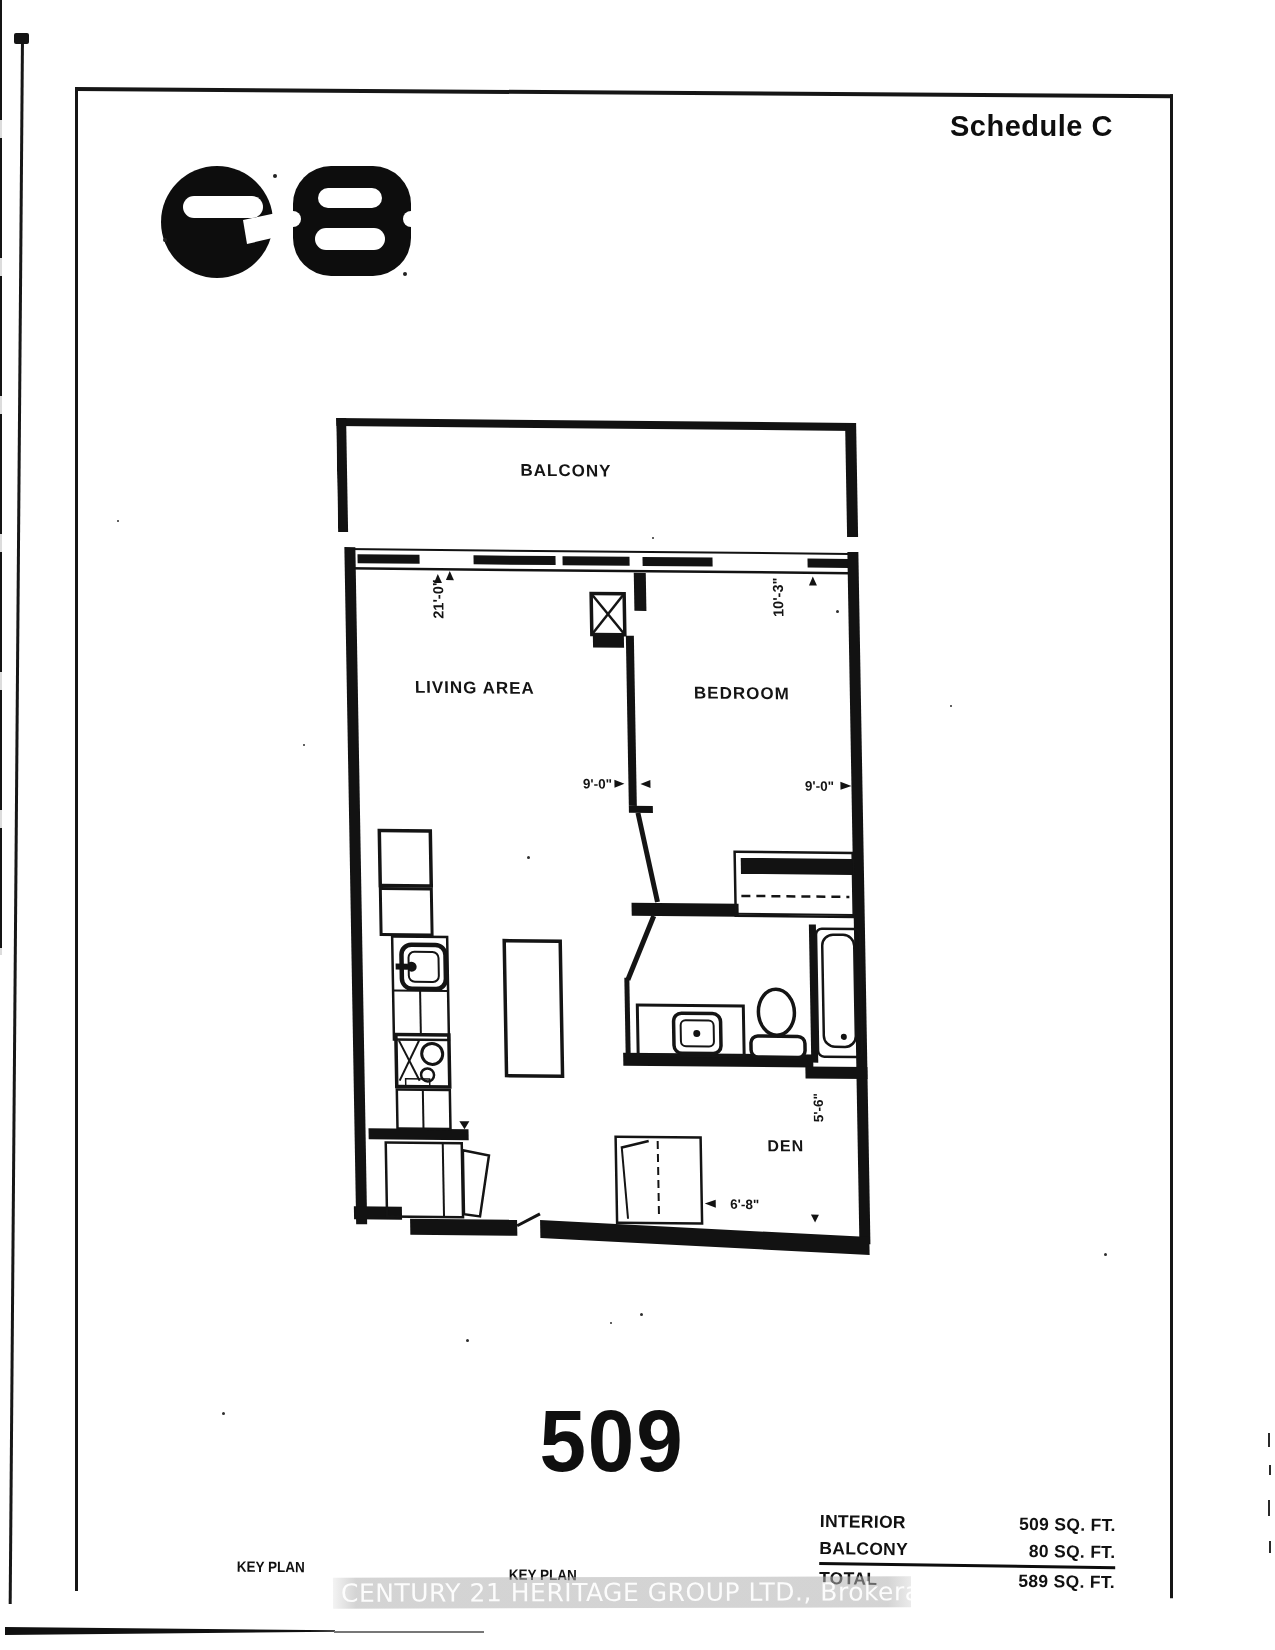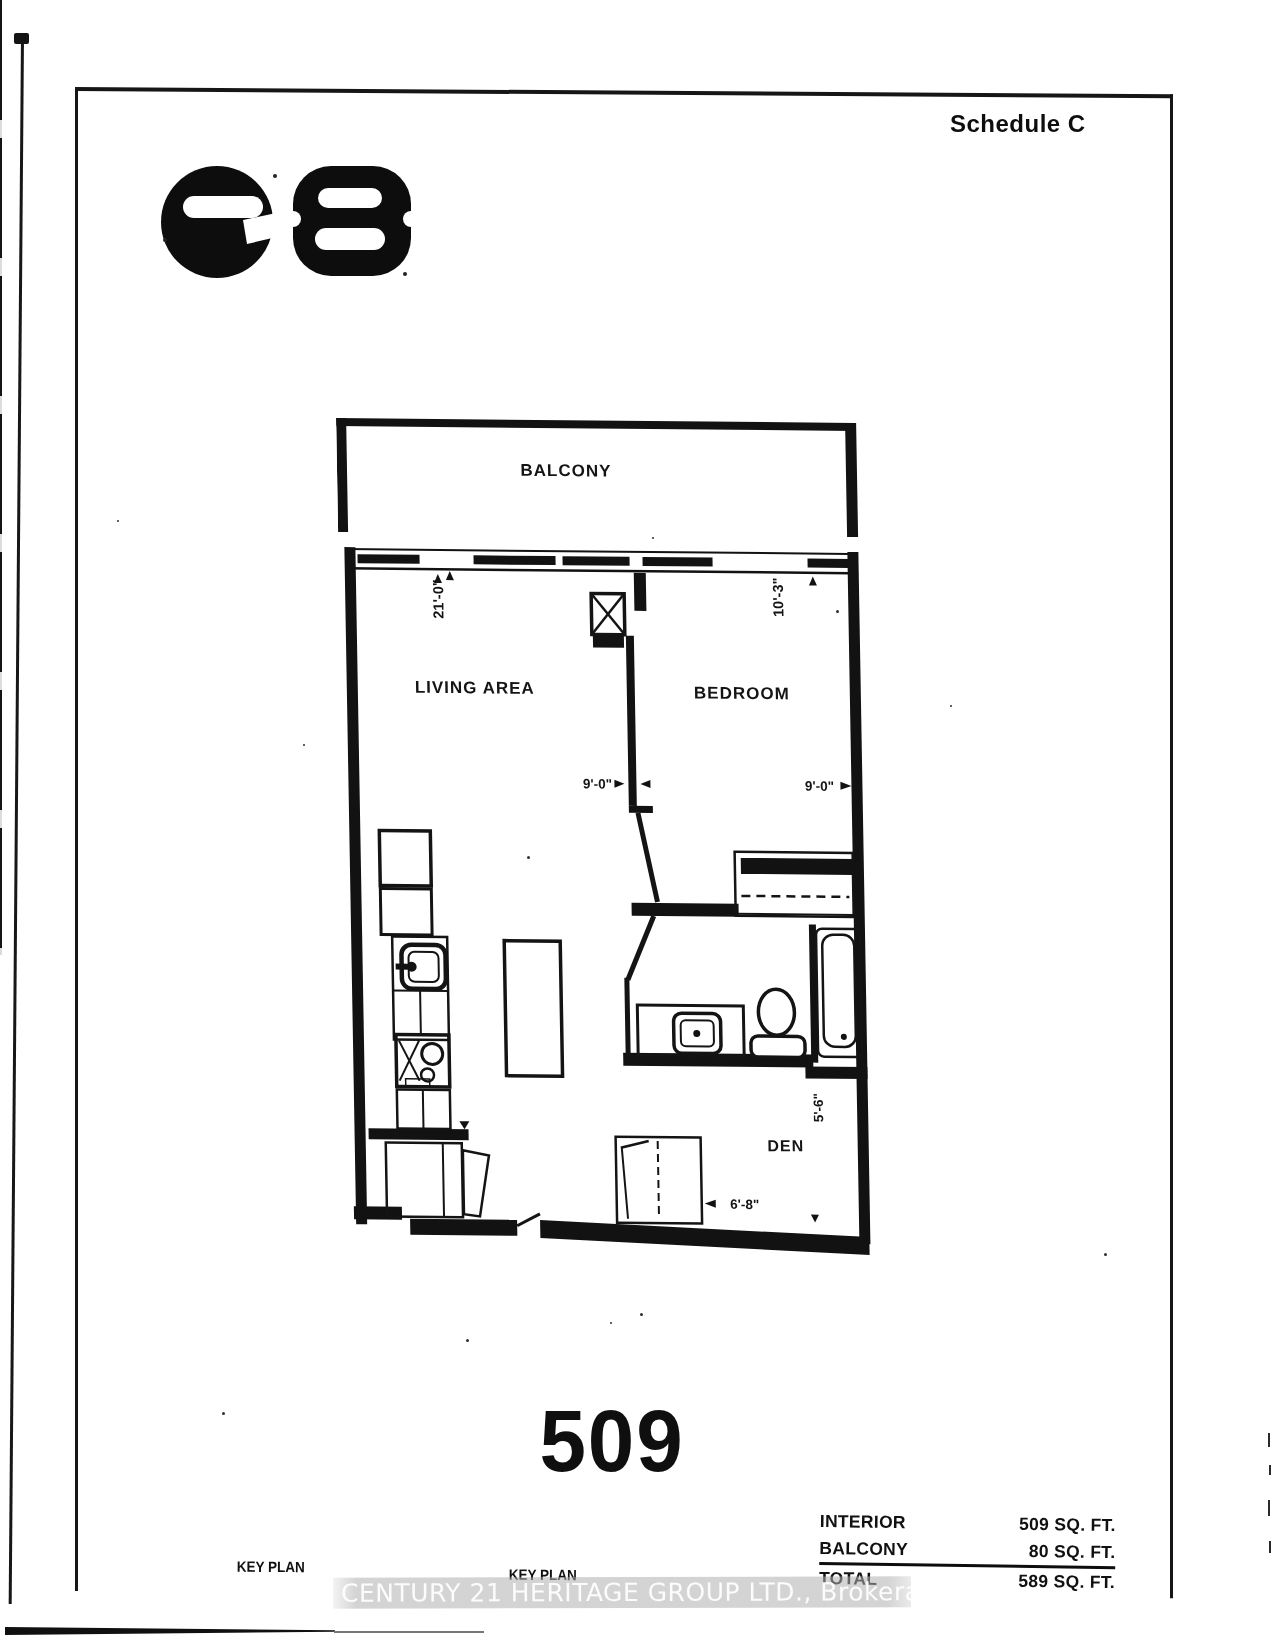--- a/index.html
+++ b/index.html
@@ -3,21 +3,21 @@
 <meta charset="utf-8">
 <style>
   html,body{margin:0;padding:0;background:#ffffff;}
   body{width:1275px;height:1650px;position:relative;overflow:hidden;
        font-family:"Liberation Sans",sans-serif;color:#111;}
   .abs{position:absolute;}
   .page{position:absolute;left:0;top:0;width:1275px;height:1650px;background:#fff;}
   .border-frame{position:absolute;left:75px;top:87px;width:1092px;height:1500px;
     border-left:3px solid #161616;border-top:4px solid #161616;border-right:3px solid #161616;
     transform:skewY(0.38deg);transform-origin:top left;}
-  .schedule{position:absolute;left:950px;top:110px;font-size:24px;font-weight:bold;
+  .schedule{position:absolute;left:950px;top:110px;font-size:29px;font-weight:bold;
     letter-spacing:0.5px;color:#0e0e0e;}
   .unit-number{position:absolute;left:472px;top:1390px;width:280px;text-align:center;
     font-size:88px;font-weight:bold;color:#0f0f0f;transform:scaleX(0.95);letter-spacing:2px;}
   .keyplan{position:absolute;font-size:15px;font-weight:bold;color:#101010;
     transform:scaleX(0.9);letter-spacing:0px;white-space:nowrap;}
   .watermark{position:absolute;left:333px;top:1577px;width:578px;height:31px;
     background:linear-gradient(90deg,rgba(176,176,176,0.15),rgba(176,176,176,0.55) 4%,rgba(176,176,176,0.55) 96%,rgba(176,176,176,0.25));
     display:flex;align-items:center;padding:0 8px;box-sizing:border-box;
     font-family:"DejaVu Sans",sans-serif;font-size:25px;color:rgba(255,255,255,0.92);
     letter-spacing:0.5px;white-space:nowrap;z-index:5;transform:rotate(-0.15deg);}

